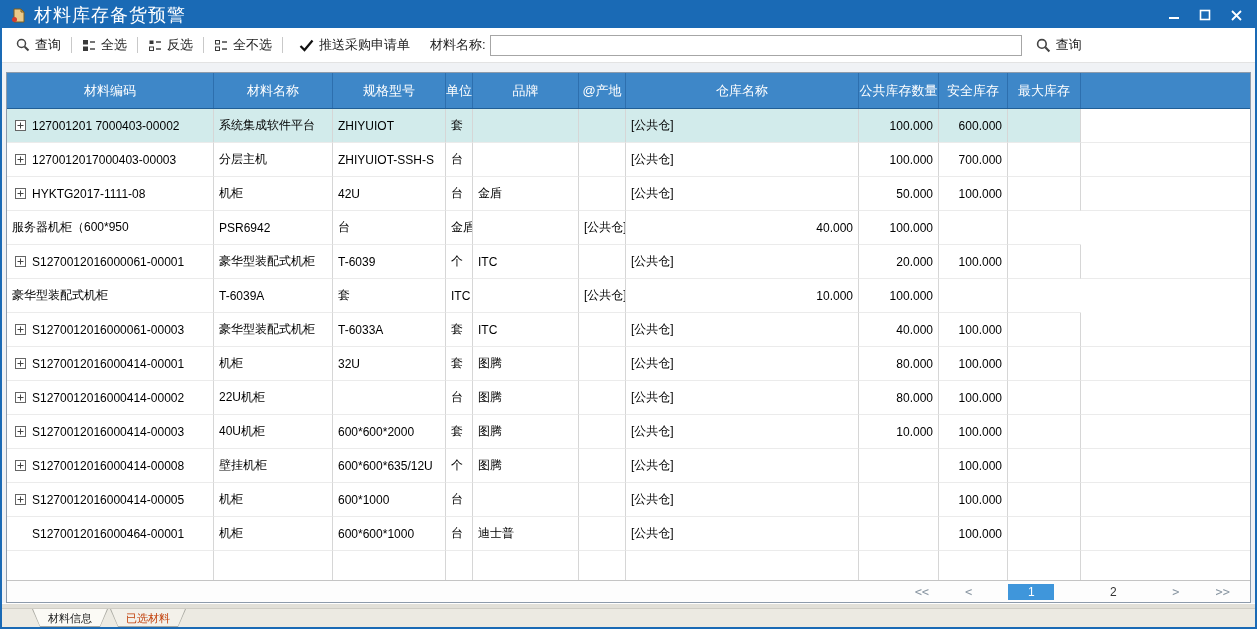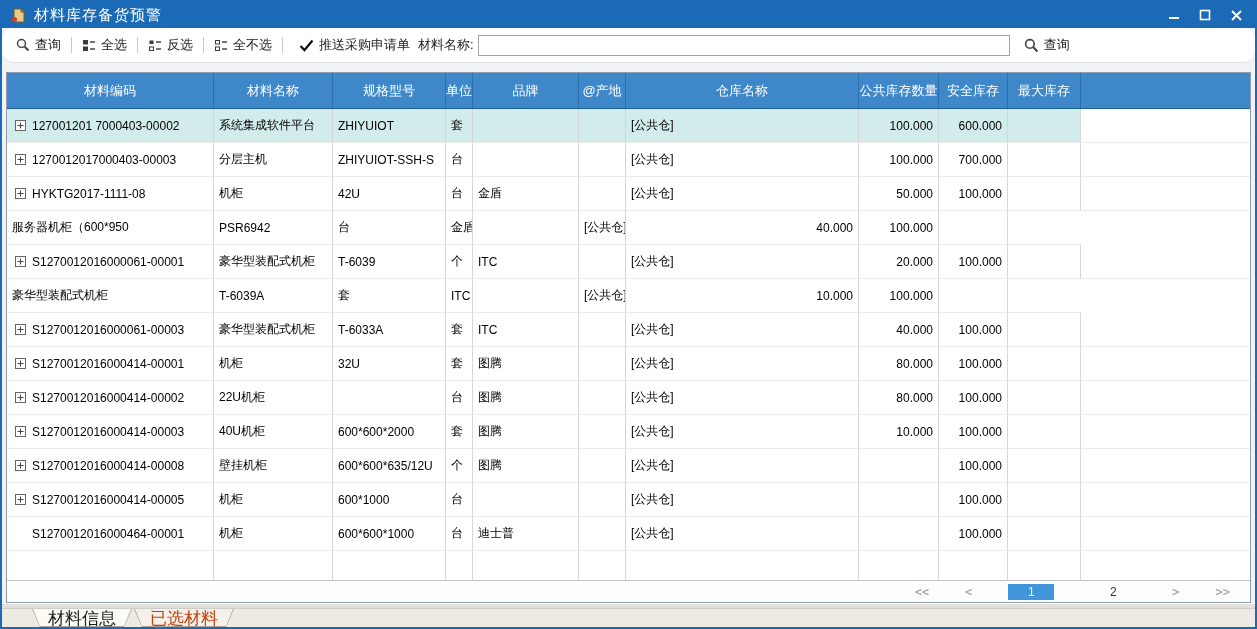--- a/index.html
+++ b/index.html
@@ -6,31 +6,31 @@
   html,body { width:1257px; height:629px; }
   body { font-family:"Liberation Sans","DejaVu Sans",sans-serif; font-size:13px; color:#111; }
 
   .window { width:1257px; height:629px; border:2px solid #1a6ab5; background:#f0f2f5;
             display:flex; flex-direction:column; overflow:hidden; }
 
   
   .titlebar { height:26px; background:#1a6ab5; color:#fff; display:flex; align-items:center;
               padding:0 8px; flex:0 0 auto; }
   .titlebar .app-ico { width:17px; height:17px; margin-right:7px; }
-  .titlebar .title { font-size:15px; letter-spacing:1px; }
+  .titlebar .title { font-size:18px; letter-spacing:1px; }
   .win-btns { margin-left:auto; display:flex; align-items:center; gap:9px; }
   .win-btn { width:22px; height:18px; display:flex; align-items:center; justify-content:center; cursor:pointer; }
 
   
   .toolbar { height:35px; background:#fff; display:flex; align-items:center; padding:0 8px;
-             flex:0 0 auto; border-bottom:1px solid #e3e3e3;border-radius:12px; }
+             flex:0 0 auto; border-bottom:1px solid #e3e3e3; }
   .tbtn { display:flex; align-items:center; gap:5px; padding:0 6px; height:24px; cursor:pointer;
           white-space:nowrap; color:#222; }
   .tsep { width:1px; height:16px; background:#c9c9c9; margin:0 4px; }
-  .tlabel { margin-left:2px; margin-right:4px; color:#222; }
+  .tlabel { margin-left:14px; margin-right:4px; color:#222; }
   .search-input { width:532px; height:21px; border:1px solid #a6a6a6; background:#fff;
                   padding:0 4px; font-size:12px; outline:none; }
   .toolbar .push { margin-left:6px; }
 
   
   .content { flex:1 1 auto; padding:9px 4px 0 4px; display:flex; flex-direction:column; overflow:hidden; }
   .grid { flex:1 1 auto; border:1px solid #8d9bab; background:#fff; display:flex; flex-direction:column; overflow:hidden; }
   .grid { --cols: 207px 119px 113px 27px 106px 47px 233px 80px 69px 73px 1fr; }
 
   .thead { height:36px; flex:0 0 auto; display:grid; grid-template-columns:var(--cols);
@@ -53,21 +53,21 @@
   
   .pager { height:22px; flex:0 0 auto; background:#fdfdfd; border-top:1px solid #c4c4c4;
            display:flex; align-items:center; justify-content:flex-end; gap:36px; padding-right:20px; }
   .pg { font-size:12px; color:#8a97a3; cursor:pointer; font-family:"DejaVu Sans Mono","Liberation Mono",monospace; }
   .pg.page { color:#333; width:46px; text-align:center; font-family:"Liberation Sans",sans-serif; }
   .pg.page.active { background:#3f96db; color:#fff; height:16px; line-height:16px; }
 
   
   .ridge { height:6px; flex:0 0 auto; background:#e2e0d8; border-top:1px solid #ffffff; border-bottom:1px solid #cfcdc5; }
   .tabbar { height:18px; flex:0 0 auto; background:#eceae2; display:flex; align-items:stretch; padding-left:30px; }
-  .sheet-tab { position:relative; padding:0 16px; display:flex; align-items:center; font-size:17px;
+  .sheet-tab { position:relative; padding:0 16px; display:flex; align-items:center; font-size:11px;
                cursor:pointer; margin-right:2px; }
   .sheet-tab .bg { position:absolute; inset:0; background:#a8a8a0;
                    clip-path:polygon(0 0,100% 0,calc(100% - 8px) 100%,8px 100%); }
   .sheet-tab .bg::after { content:""; position:absolute; inset:0 1px 1px 1px; background:#f3f1ea;
                    clip-path:polygon(0 0,100% 0,calc(100% - 7px) 100%,7px 100%); }
   .sheet-tab.active .bg::after { background:#fbfaf5; }
   .sheet-tab span { position:relative; z-index:1; }
   .sheet-tab.active span { color:#1a1a1a; }
   .sheet-tab.inactive span { color:#c2410c;text-align:center; }
 

